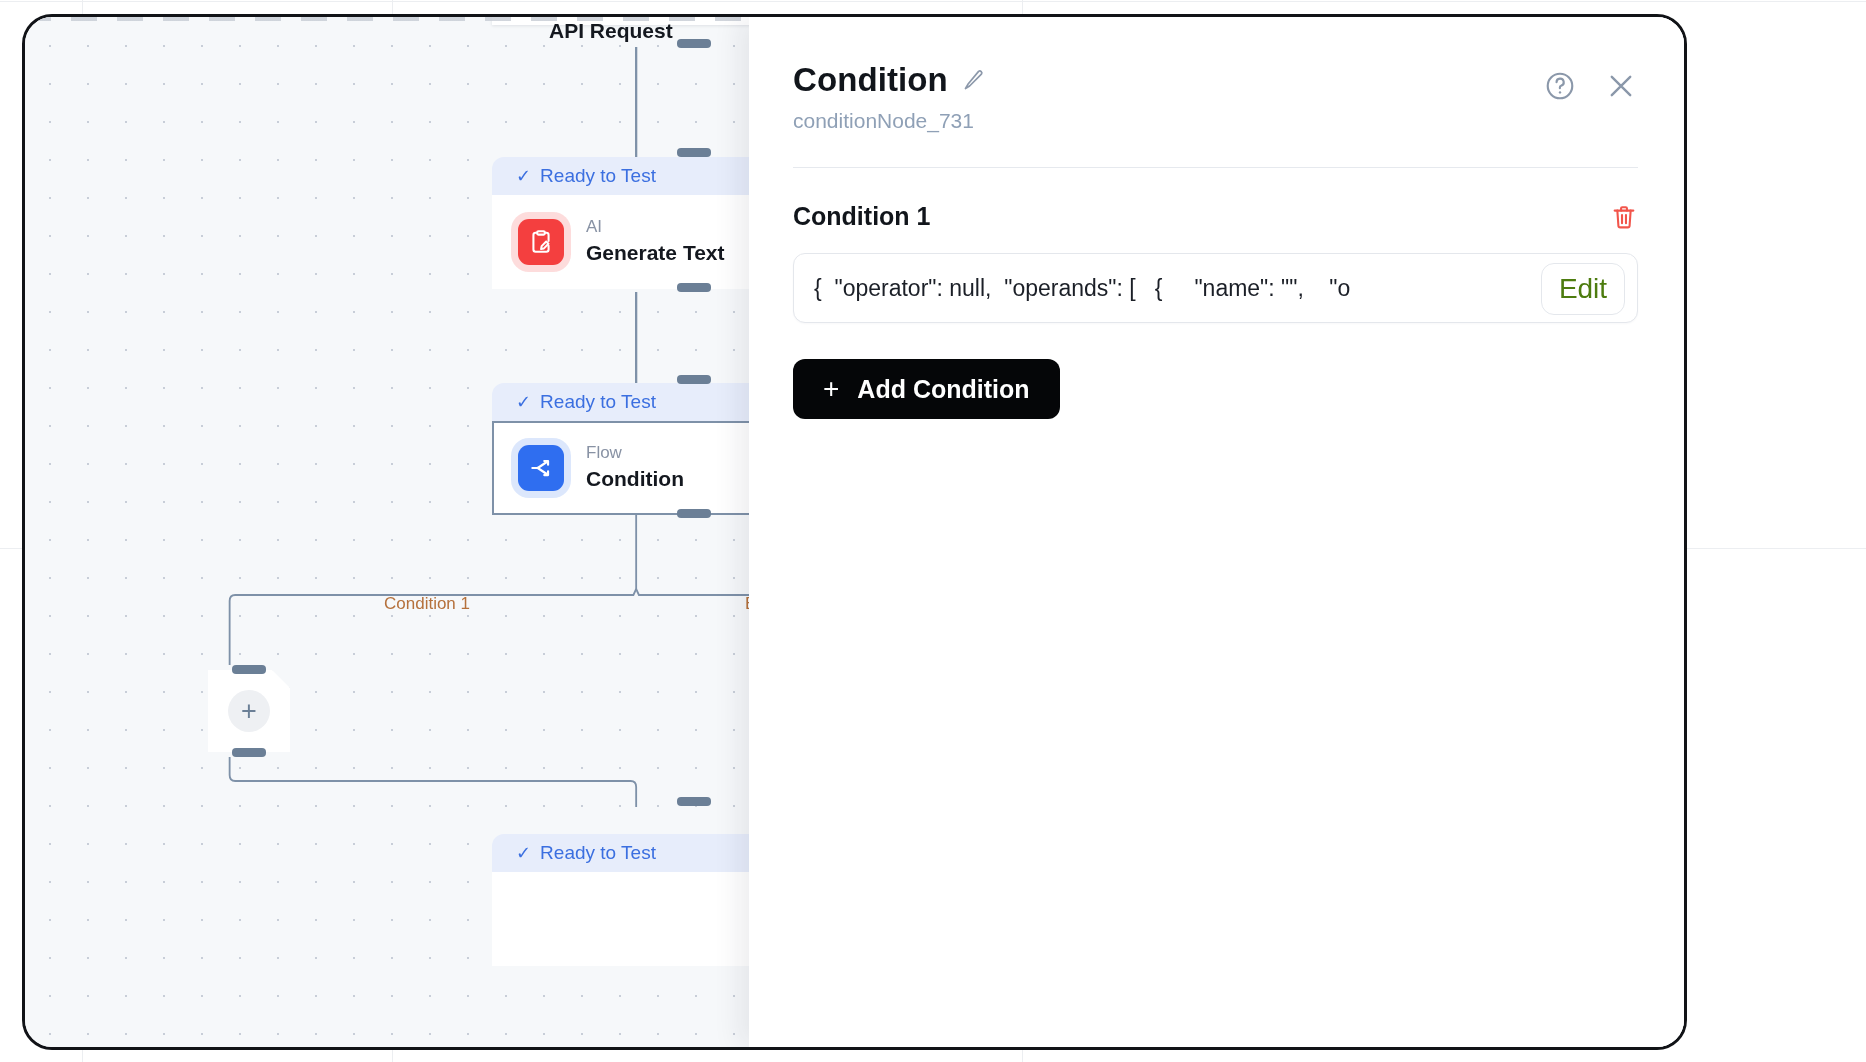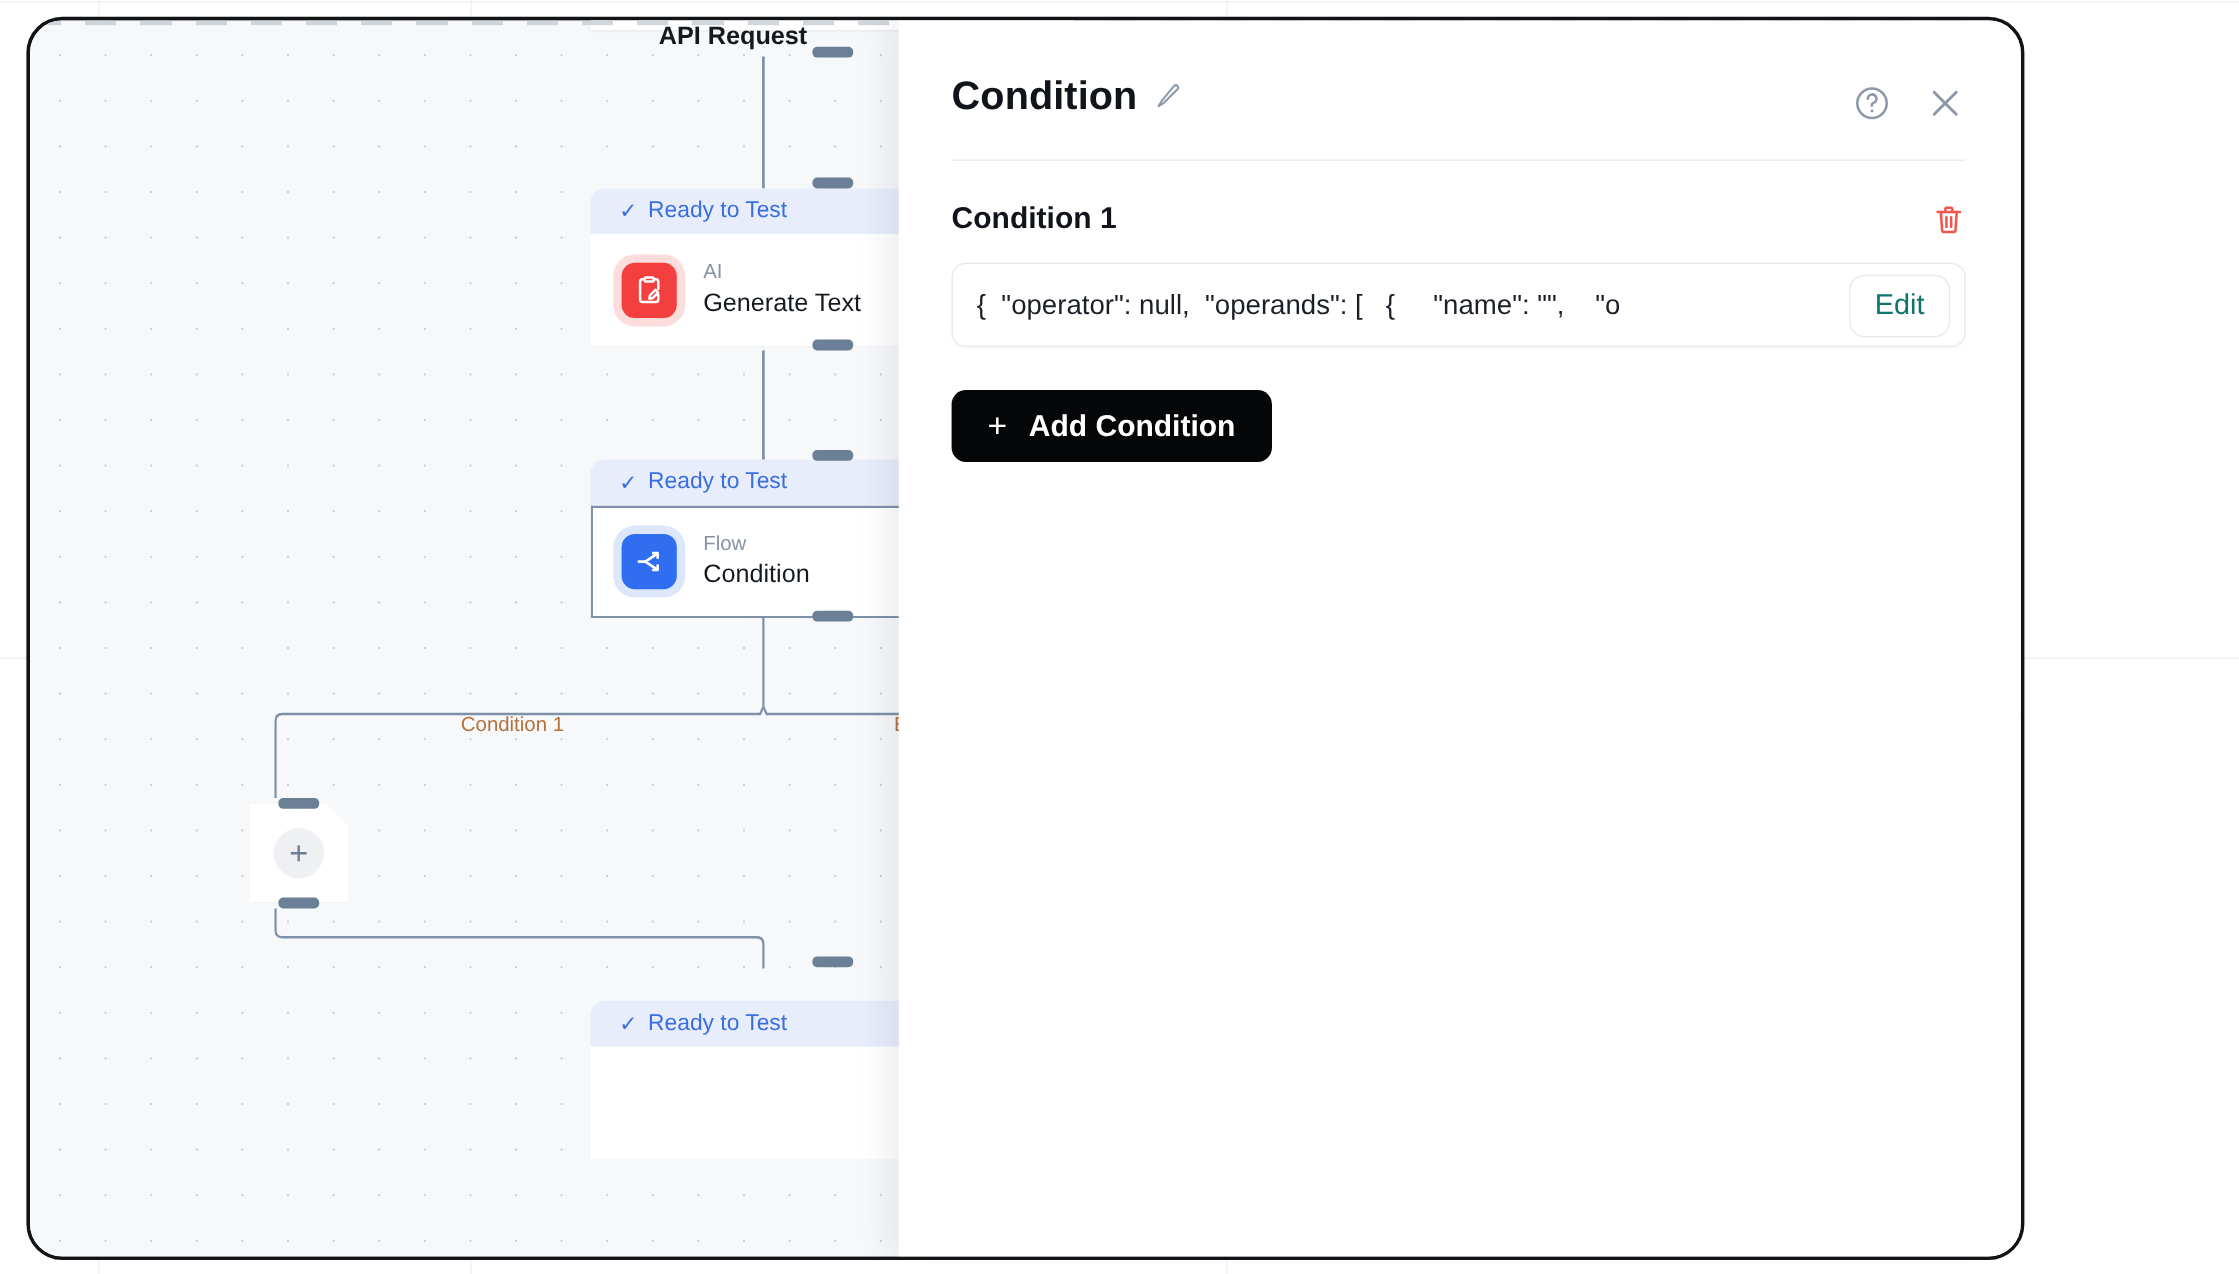--- a/index.html
+++ b/index.html
@@ -108,21 +108,21 @@
     width: 46px; height: 46px;
     border-radius: 11px;
     display: flex; align-items: center; justify-content: center;
     flex: 0 0 auto;
     margin-right: 22px;
   }
   .node-icon.ai    { background: #f43f3f; box-shadow: 0 0 0 7px rgba(244,63,63,.18); }
   .node-icon.flow  { background: #2f6ef0; box-shadow: 0 0 0 7px rgba(47,110,240,.17); }
   .node-text { display: flex; flex-direction: column; justify-content: flex-end; }
   .node-cat   { font-size: 17px; color: #8892a4; line-height: 1.35; }
-  .node-title { font-size: 21px; color: #14181f; font-weight: normal; line-height: 1.35; }
+  .node-title { font-size: 21px; color: #14181f; font-weight: bold; line-height: 1.35; }
 
   
   .plus-node {
     position: absolute;
     background: #ffffff;
     border-radius: 0;
     clip-path: polygon(0 0, calc(100% - 18px) 0, 100% 18px, 100% 100%, 0 100%);
     box-shadow: 0 1px 3px rgba(20,30,50,.10), 0 6px 16px rgba(20,30,50,.06);
     display: flex; align-items: center; justify-content: center;
     z-index: 2;
@@ -215,22 +215,22 @@
   }
   .edit-btn {
     position: absolute;
     right: 12px; top: 9px;
     height: 52px;
     min-width: 84px;
     padding: 0 16px;
     border: 1px solid #e4e7ec;
     border-radius: 13px;
     background: #fff;
-    color: #0f766e;
-    font-size: 24px;
+    color: #4d7c0f;
+    font-size: 28px;
     display: flex; align-items: center; justify-content: center;
     cursor: pointer;
   }
 
   .add-btn {
     margin-top: 36px;
     height: 60px;
     padding: 0 30px;
     background: #050608;
     color: #ffffff;
@@ -346,20 +346,21 @@
 
       <div class="panel-head">
         <div class="panel-title-row">
           <span class="panel-title">Condition</span>
           <span class="pencil-icon">
             <svg width="24" height="24" viewBox="0 0 24 24" fill="none" stroke="currentColor" stroke-width="1.7" stroke-linecap="round" stroke-linejoin="round">
               <path d="M16.6 3.4a2 2 0 0 1 2.8 2.8L7.6 18 3.5 20.5 5.9 16.3z"></path>
             </svg>
           </span>
         </div>
+        <div class="panel-sub">conditionNode_731</div>
 
         <div class="panel-actions">
           <span class="icon-btn">
             <svg width="32" height="32" viewBox="0 0 24 24" fill="none" stroke="currentColor" stroke-width="1.6" stroke-linecap="round" stroke-linejoin="round">
               <circle cx="12" cy="12" r="9.2"></circle>
               <path d="M9.4 9.2a2.7 2.7 0 1 1 3.4 2.6c-.6.2-.9.7-.9 1.3v.5"></path>
               <circle cx="12" cy="16.8" r="0.9" fill="currentColor" stroke="none"></circle>
             </svg>
           </span>
           <span class="icon-btn">

